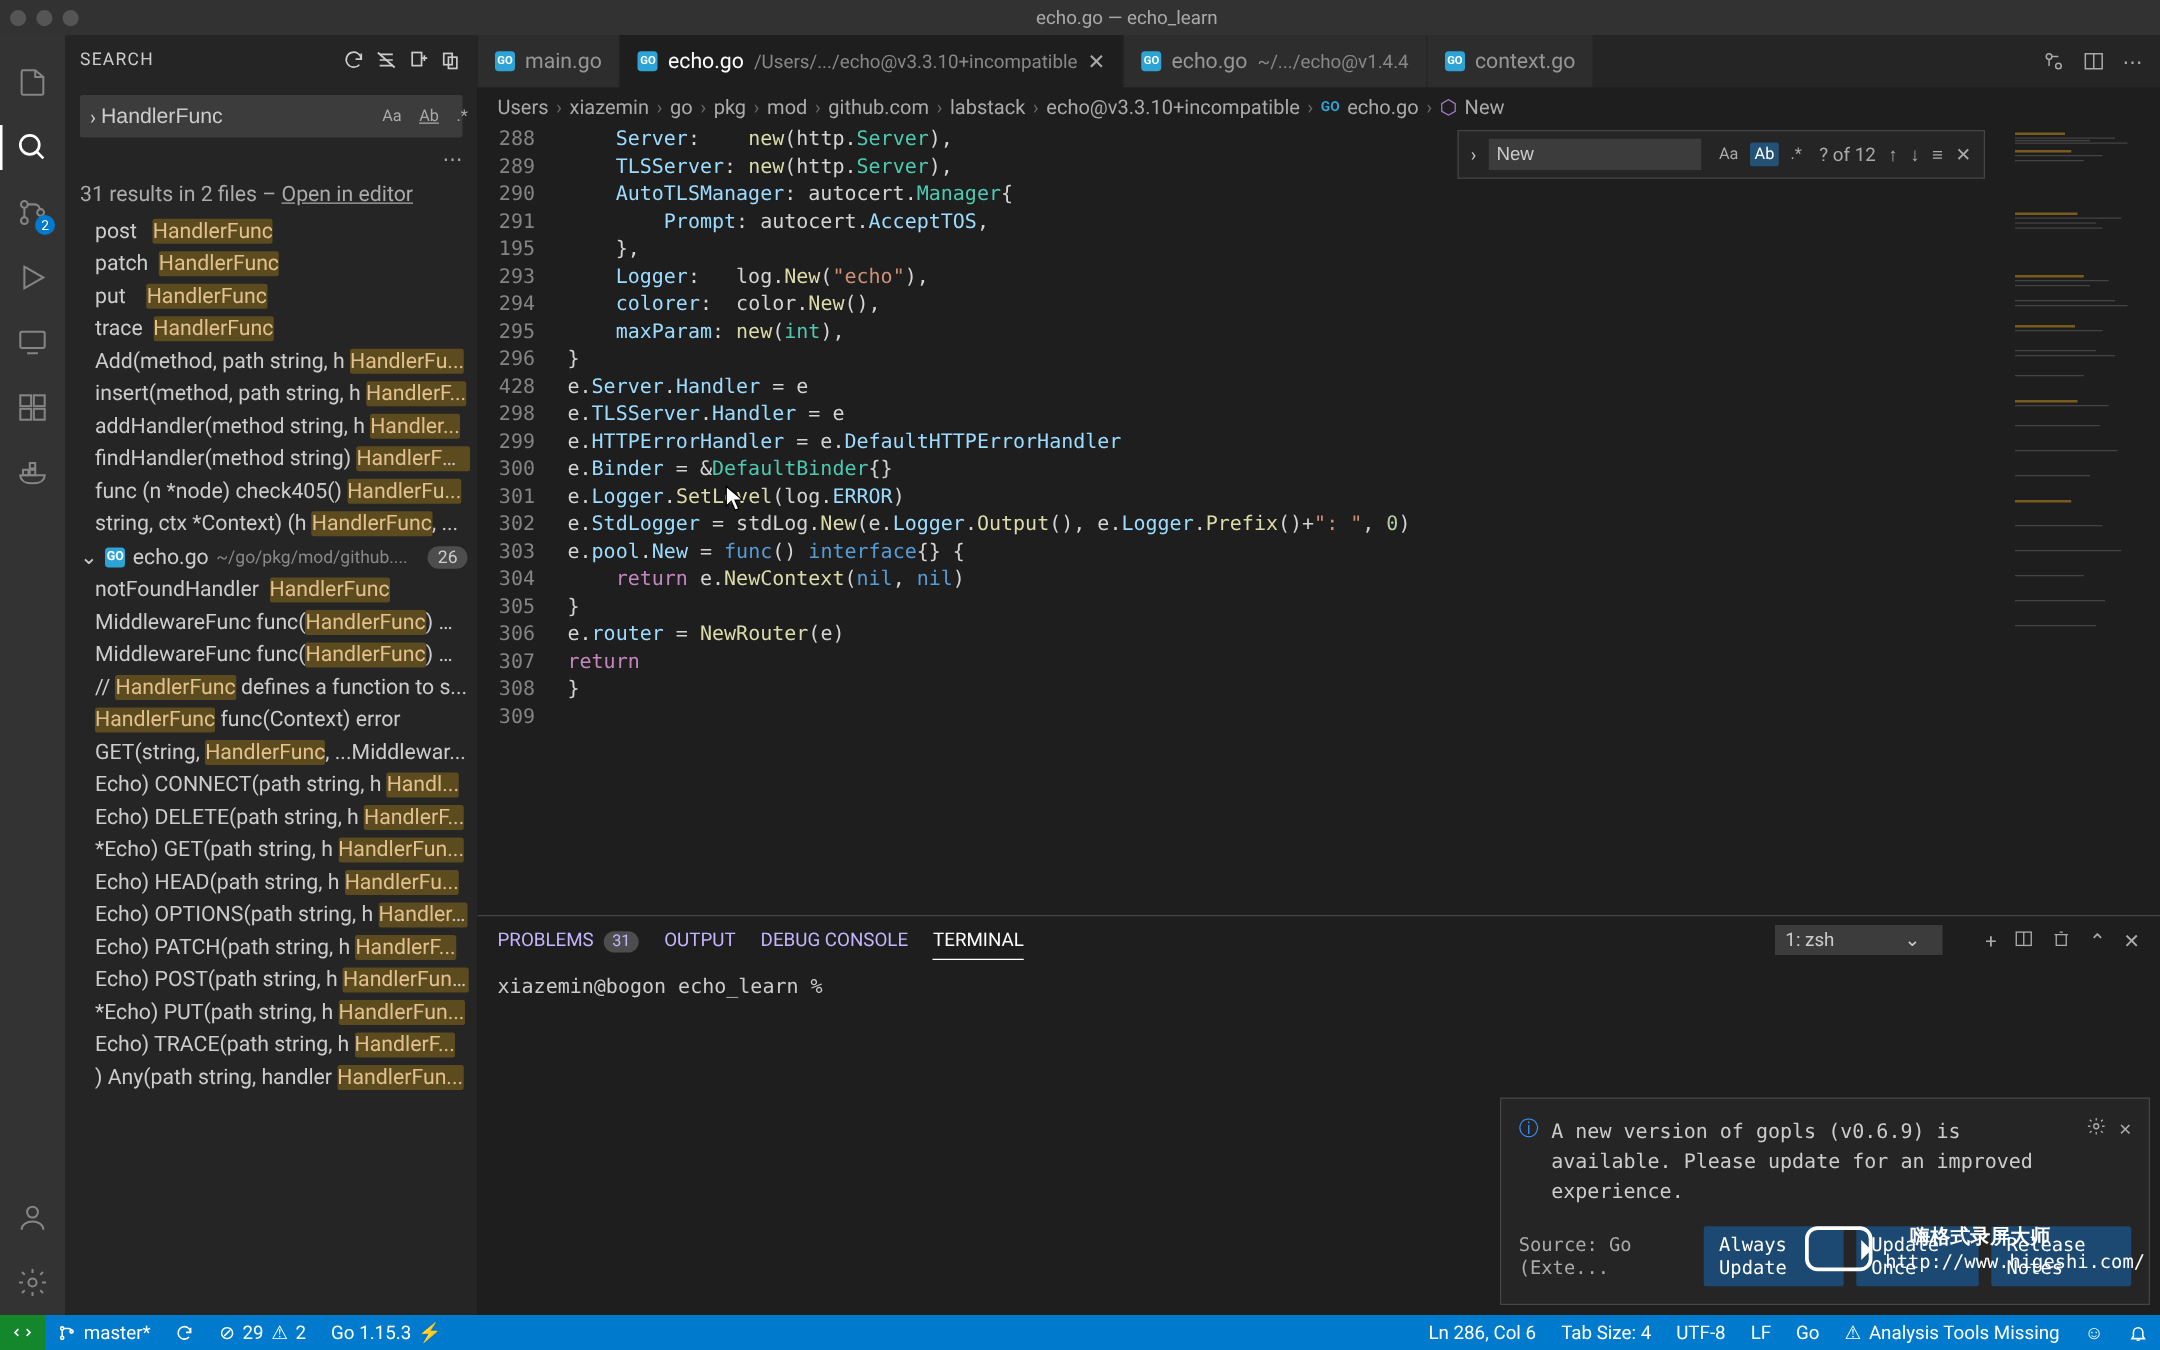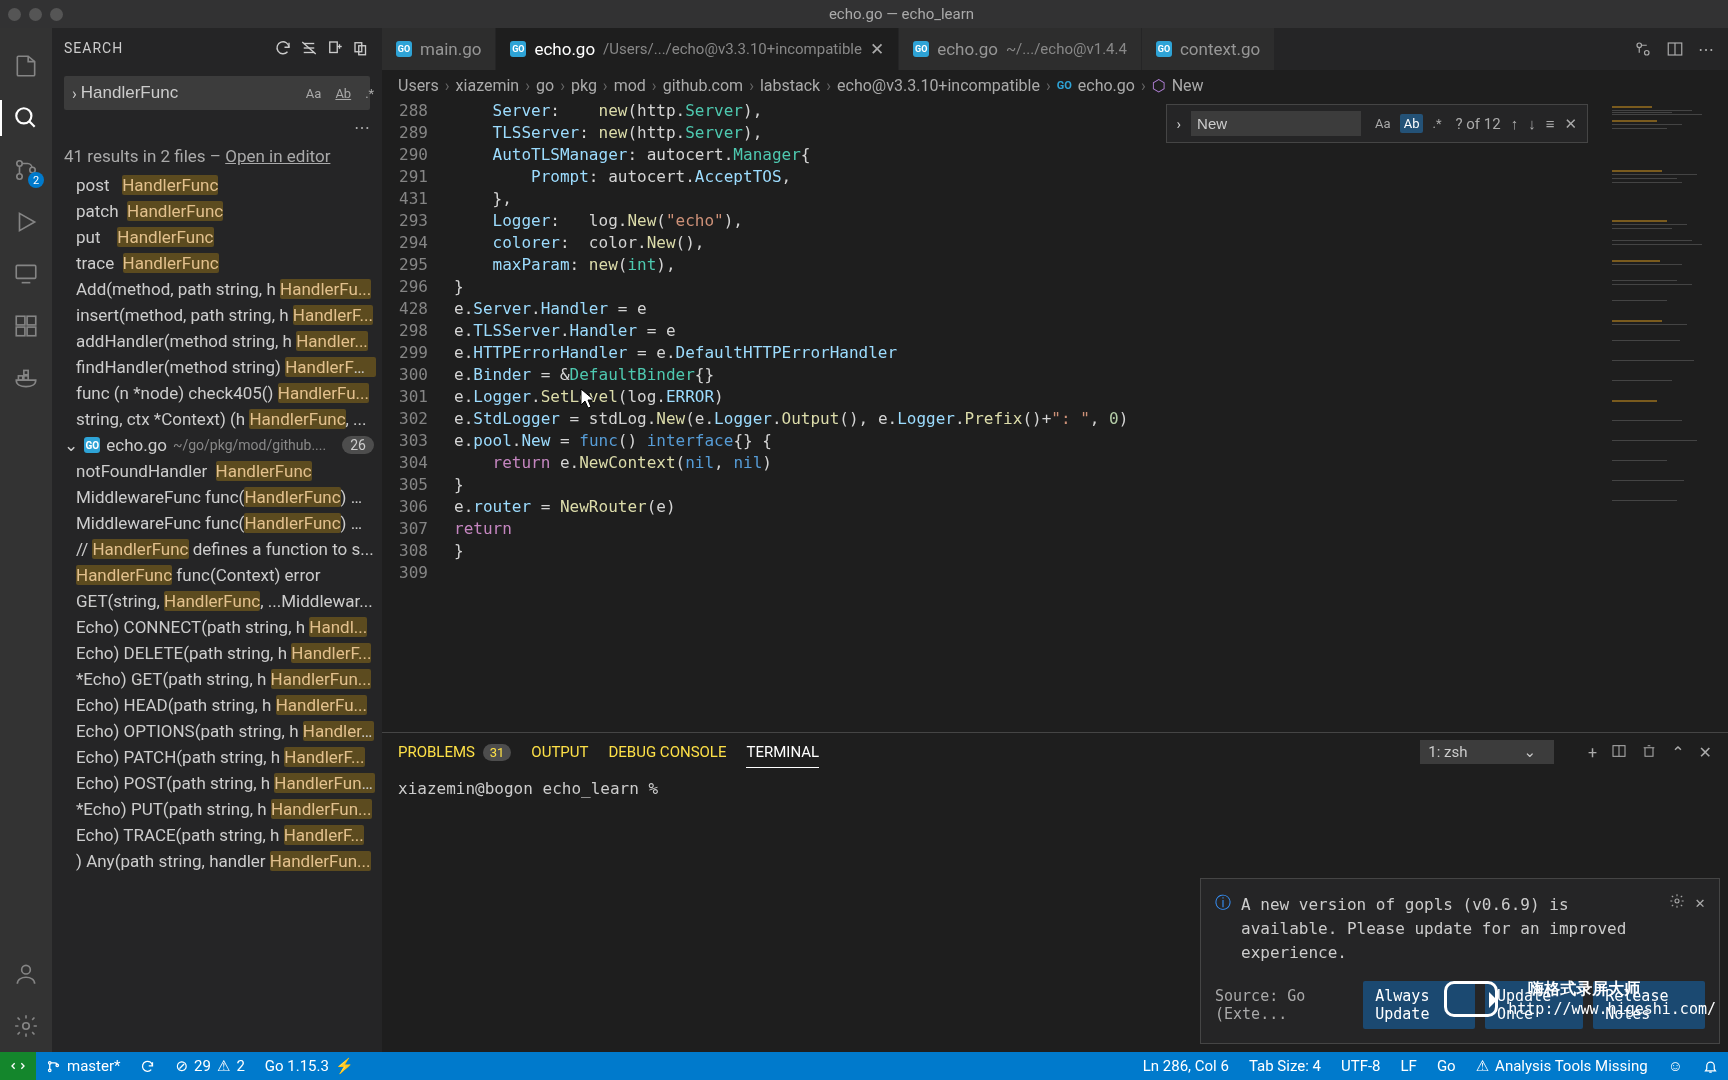--- a/index.html
+++ b/index.html
@@ -322,21 +322,21 @@
   flex-direction: column;
 }
 .panel-tabs {
   height: 38px;
   display: flex;
   align-items: center;
   gap: 20px;
   padding: 0 16px;
 }
 .panel-tab {
-  color: #fde047;
+  color: #c4b5fd;
   font-size: 15px;
   padding: 6px 0;
   cursor: pointer;
 }
 .panel-tab.active {
   color: #fff;
   border-bottom: 1px solid #fff;
 }
 .panel-tab .badge {
   background: #4d4d4d;
@@ -578,21 +578,21 @@
         <div class="search-opts">
           <span class="search-opt">Aa</span>
           <span class="search-opt underline">Ab</span>
           <span class="search-opt">.*</span>
         </div>
       </div>
     </div>
     <div class="ellipsis-row">⋯</div>
 
     <div class="results-info">
-      <span>41 results in 2 files – </span><span class="link">Open in editor</span>
+      <span>31 results in 2 files – </span><span class="link">Open in editor</span>
     </div>
 
     <div class="results-list">
       <div class="result-line">post&nbsp;&nbsp;&nbsp;<span class="hl">HandlerFunc</span></div>
       <div class="result-line">patch&nbsp;&nbsp;<span class="hl">HandlerFunc</span></div>
       <div class="result-line">put&nbsp;&nbsp;&nbsp;&nbsp;<span class="hl">HandlerFunc</span></div>
       <div class="result-line">trace&nbsp;&nbsp;<span class="hl">HandlerFunc</span></div>
       <div class="result-line">Add(method, path string, h <span class="hl">HandlerFu...</span></div>
       <div class="result-line">insert(method, path string, h <span class="hl">HandlerF...</span></div>
       <div class="result-line">addHandler(method string, h <span class="hl">Handler...</span></div>
@@ -705,21 +705,21 @@
         <span class="find-nav">↓</span>
         <span class="find-nav">≡</span>
         <span class="find-nav">✕</span>
       </div>
 
       <div class="gutter">
 <div>288</div>
 <div>289</div>
 <div>290</div>
 <div>291</div>
-<div>431</div>
+<div>195</div>
 <div>293</div>
 <div>294</div>
 <div>295</div>
 <div>296</div>
 <div>428</div>
 <div>298</div>
 <div>299</div>
 <div>300</div>
 <div>301</div>
 <div>302</div>

